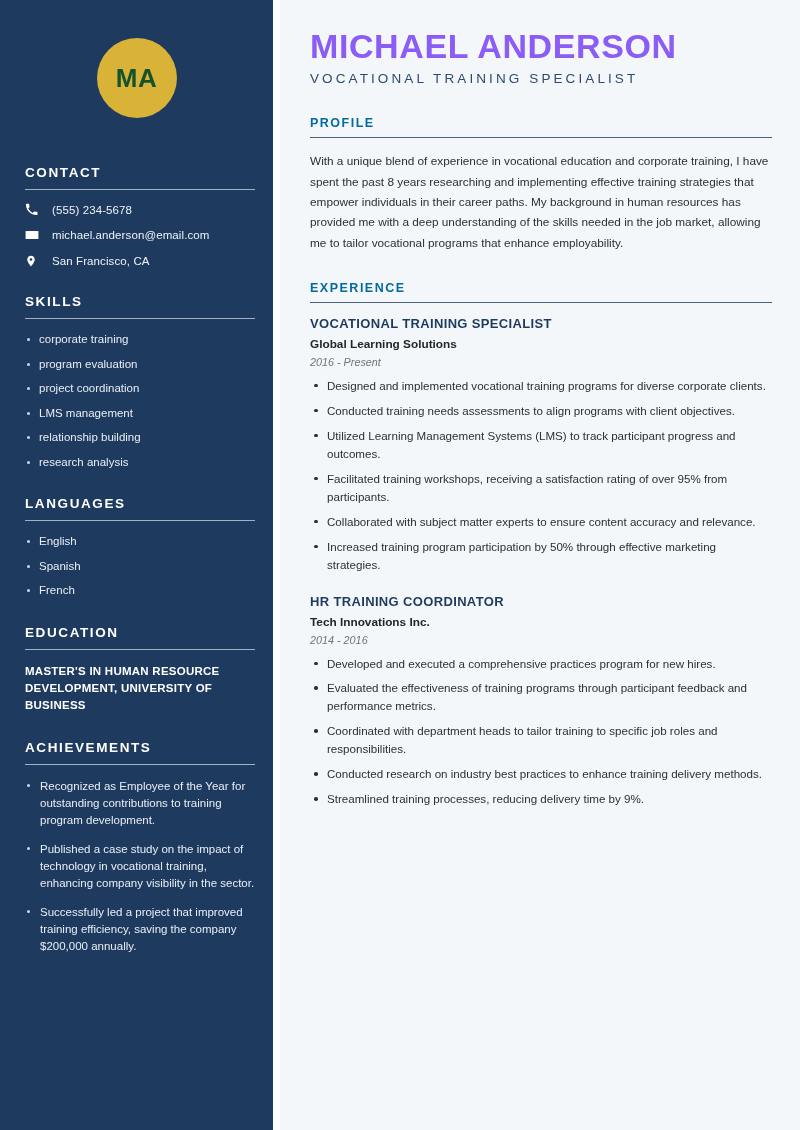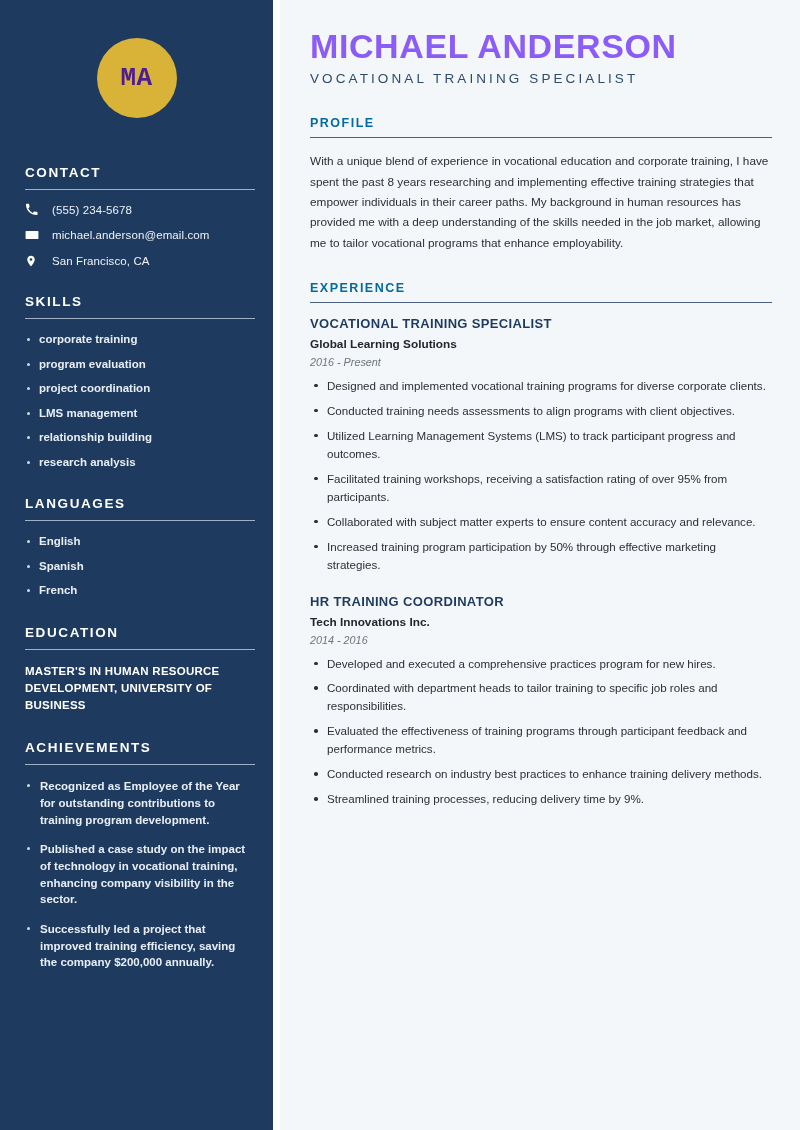--- a/index.html
+++ b/index.html
@@ -42,28 +42,28 @@
     display: flex;
     justify-content: center;
     padding-top: 38px;
     padding-right: 7px;
   }
   .avatar {
     width: 80px;
     height: 80px;
     border-radius: 50%;
     background: #d9b238;
-    color: #4c1d95;
+    color: #14532d;
     display: flex;
     align-items: center;
     justify-content: center;
     font-size: 26px;
     font-weight: bold;
     letter-spacing: 0.5px;
-    font-family: Liberation Mono, monospace;
+    font-family: Liberation Sans, sans-serif;
   }
 
   .side-section {
     margin-top: 26px;
   }
   .side-section.first { margin-top: 47px; }
 
   .side-heading {
     font-size: 13.5px;
     font-weight: bold;
@@ -97,21 +97,20 @@
   .contact-text {
     font-size: 11.5px;
     color: #eef2f7;
     letter-spacing: 0.1px;
   }
 
   .side-list {
     list-style: none;
     margin: 0;
     padding: 0;
-    font-weight: bold;
   }
   .side-list li {
     position: relative;
     padding-left: 14px;
     font-size: 11.5px;
     line-height: 1.35;
     color: #e8eef5;
     margin-bottom: 10px;
   }
   .side-list li:before {
@@ -346,22 +345,22 @@
           <li>Increased training program participation by 50% through effective marketing strategies.</li>
         </ul>
       </div>
 
       <div class="exp-entry second">
         <h3 class="exp-role">HR TRAINING COORDINATOR</h3>
         <div class="exp-company">Tech Innovations Inc.</div>
         <div class="exp-dates">2014 - 2016</div>
         <ul class="exp-list">
           <li>Developed and executed a comprehensive practices program for new hires.</li>
+          <li>Evaluated the effectiveness of training programs through participant feedback and performance metrics.</li>
           <li>Coordinated with department heads to tailor training to specific job roles and responsibilities.</li>
-          <li>Evaluated the effectiveness of training programs through participant feedback and performance metrics.</li>
           <li>Conducted research on industry best practices to enhance training delivery methods.</li>
           <li>Streamlined training processes, reducing delivery time by 9%.</li>
         </ul>
       </div>
 
     </section>
 
   </main>
 </div>
 

